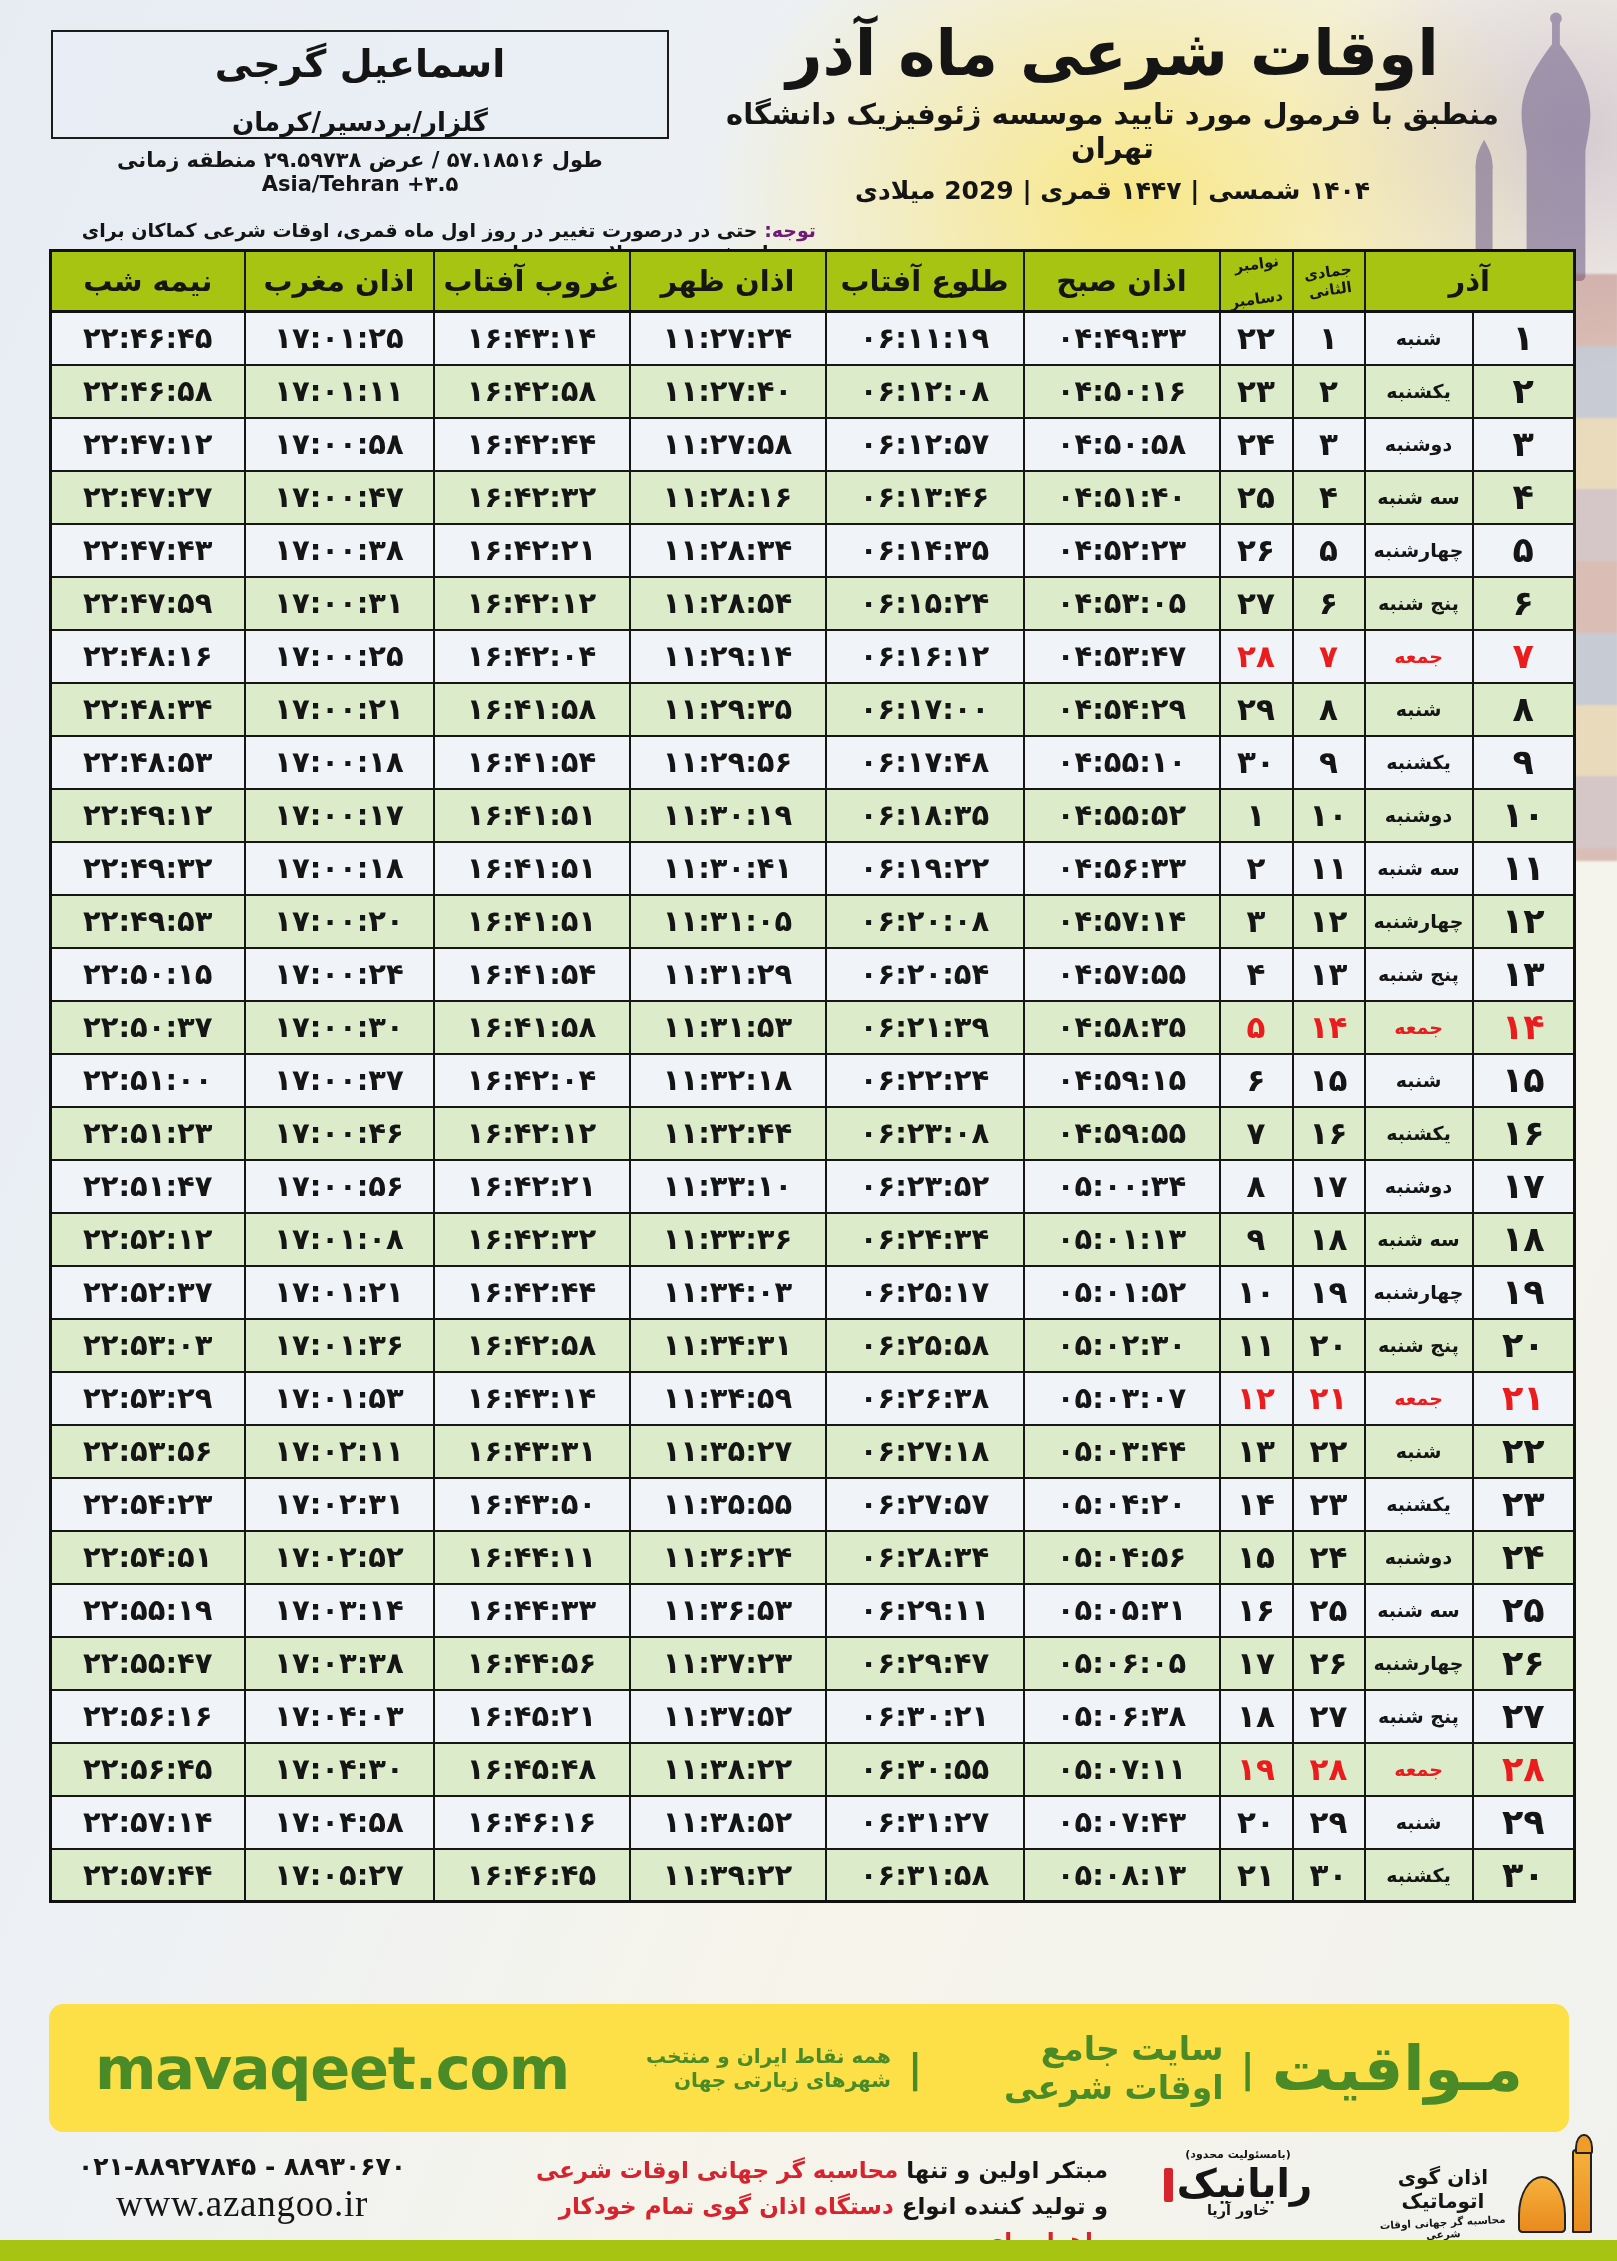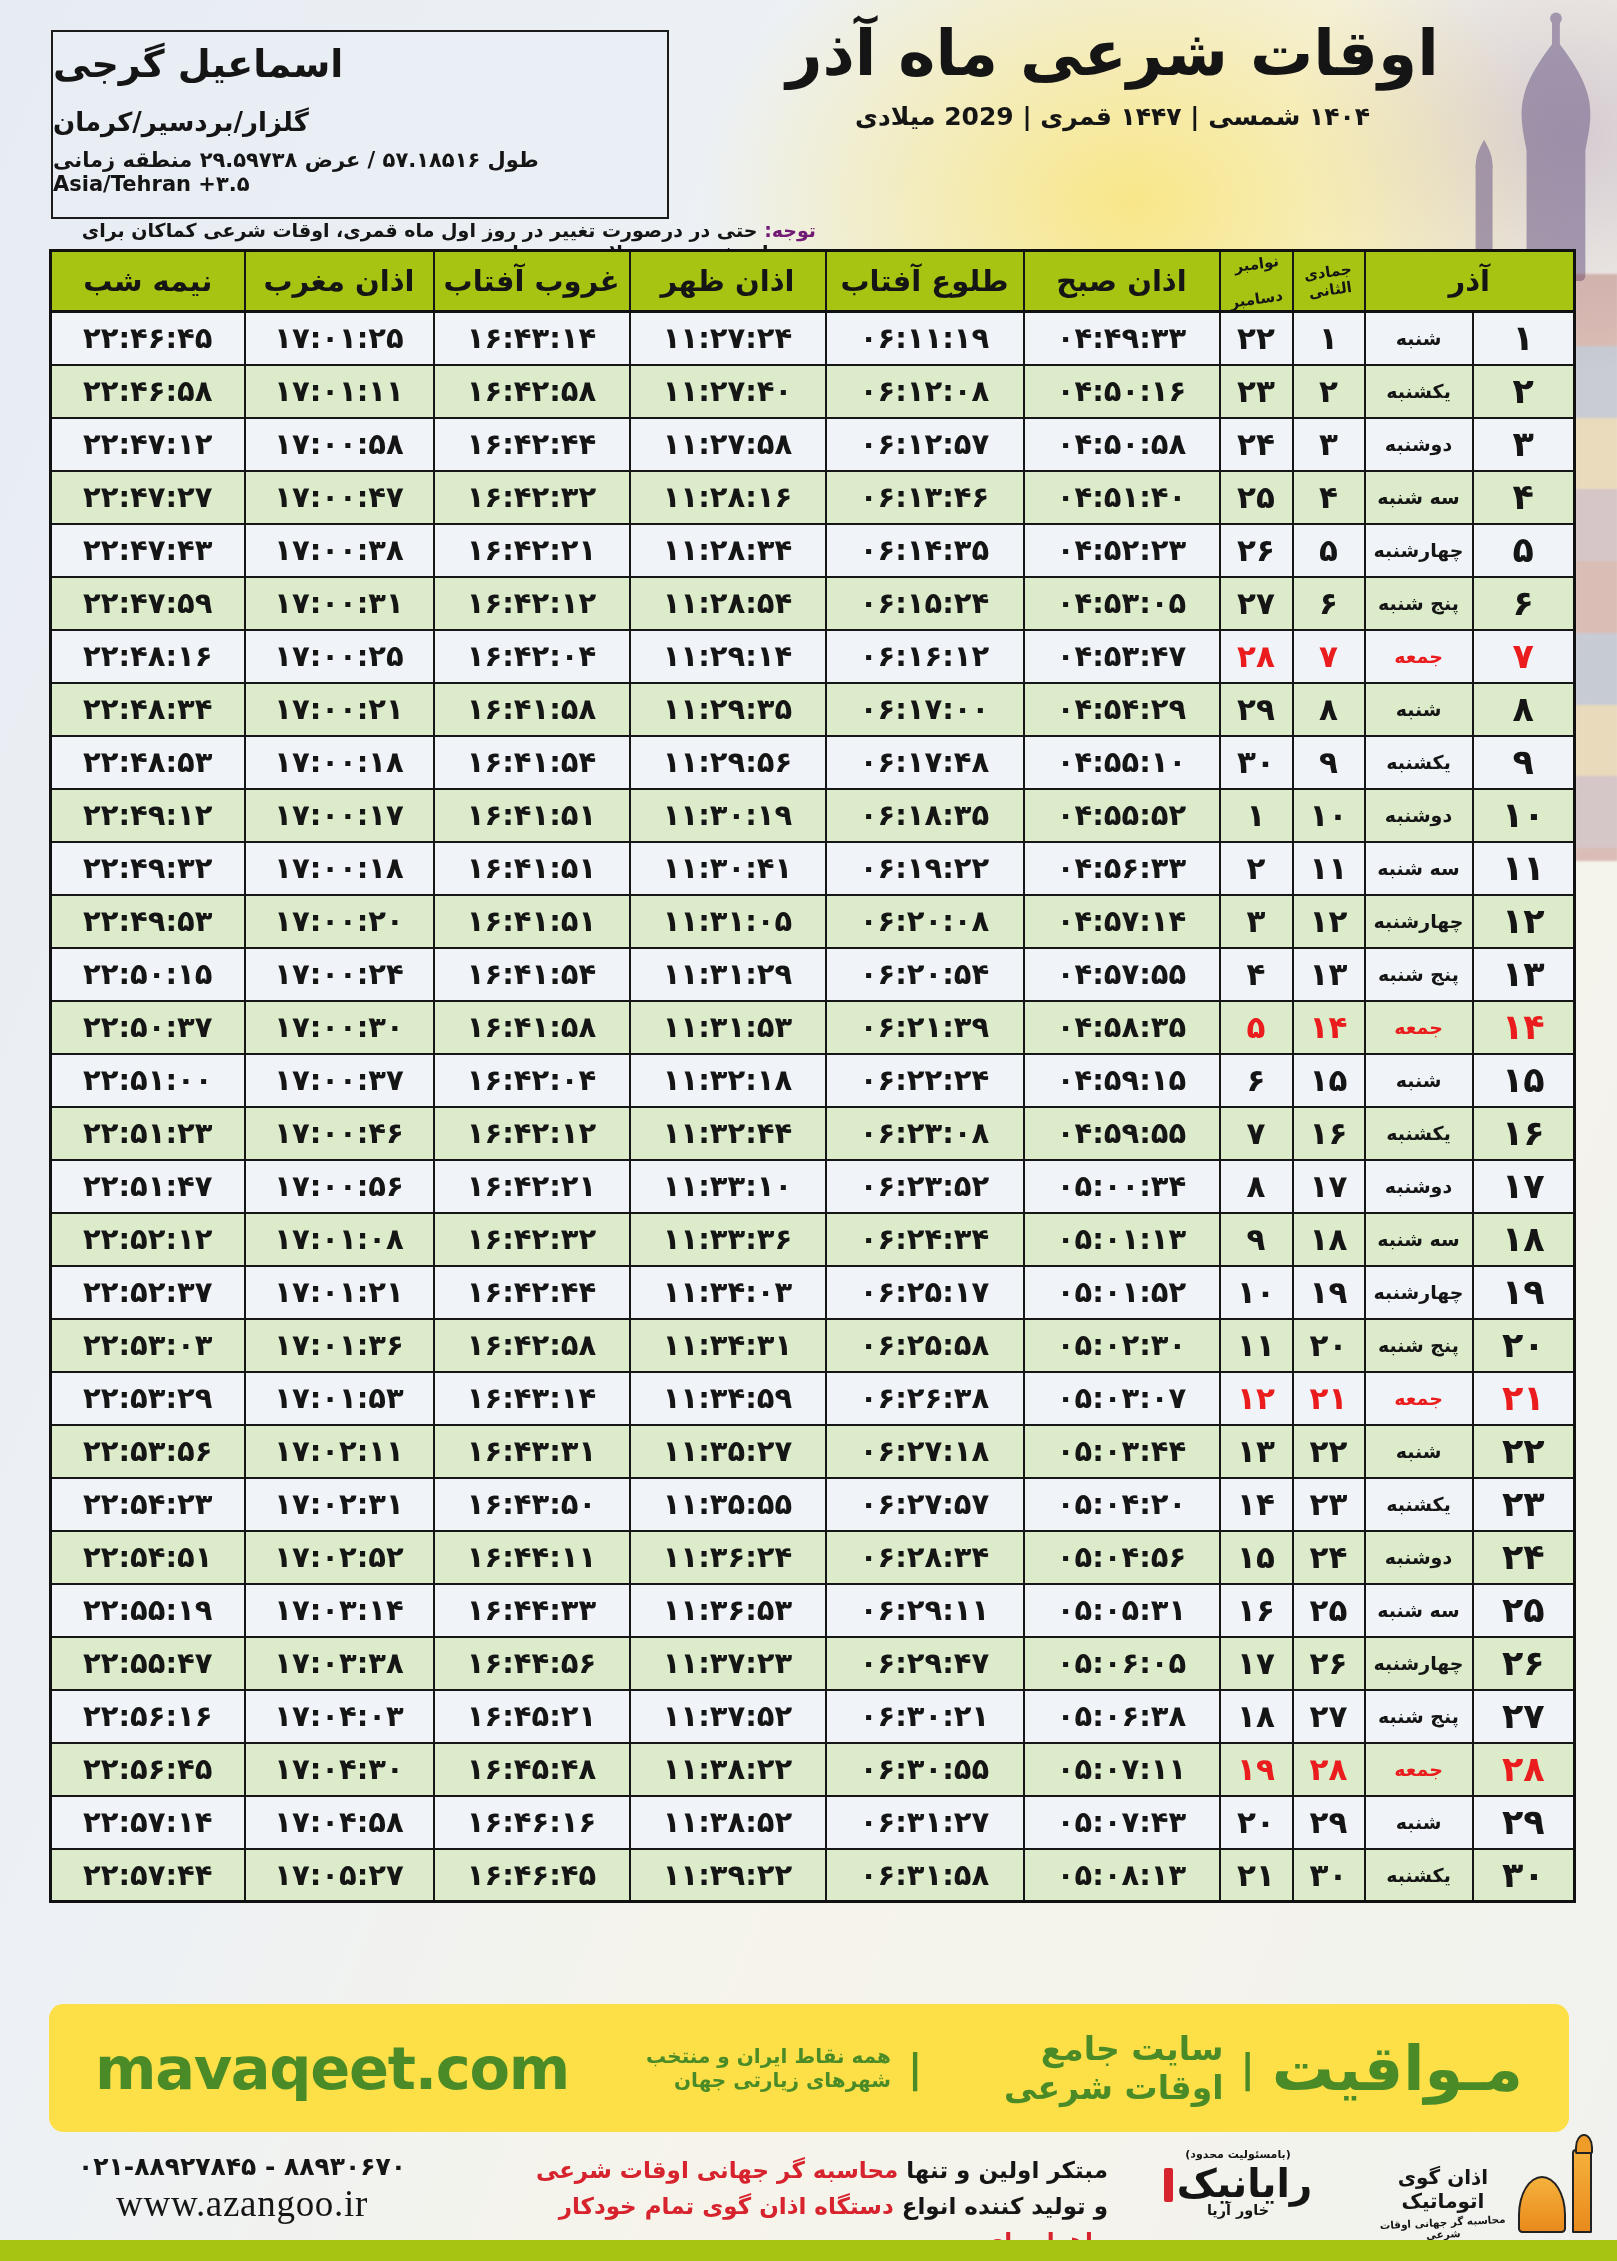--- a/index.html
+++ b/index.html
@@ -22,23 +22,23 @@
       rgba(156,62,52,.65) 0 72px, rgba(64,82,140,.55) 72px 144px,
       rgba(205,150,62,.6) 144px 215px, rgba(120,60,90,.55) 215px 287px);
   }
   
   .title-block { position:absolute; top:17px; right:91px; width:829px; text-align:center; direction:rtl; }
   .main-title { font-size:63px; font-weight:bold; letter-spacing:-0.7px; }
   .sub-title  { font-size:29px; font-weight:bold; margin-top:6.5px; }
   .years-line { font-size:25px; font-weight:bold; margin-top:11.7px; }
 
   .info-box {
-    position:absolute; top:30px; left:51px; width:618px; height:189px;
+    position:absolute; top:30px; left:51px; width:618px; height:109px;
     border:2.6px solid #1b1b1b; background:rgba(233,239,246,.55);
-    direction:rtl; text-align:left; padding-top:10.4px;
+    direction:rtl; text-align:center; padding-top:10.4px;
   }
   .info-name     { font-size:38px; font-weight:bold; }
   .info-location { font-size:26px; font-weight:bold; margin-top:21px; }
   .info-coords   { font-size:21px; font-weight:bold; margin-top:10.4px; direction:rtl; }
   .info-coords .tz { direction:ltr; unicode-bidi:embed; }
 
   .notice { position:absolute; top:219px; left:46px; width:770px; direction:rtl; text-align:right;
             font-size:19px; font-weight:bold; }
   .notice .notice-label { color:#701a75; }
 
@@ -121,20 +121,21 @@
     <rect x="369" y="34" width="12" height="40"></rect>
     <circle cx="375" cy="28" r="9"></circle>
     <rect x="252" y="250" width="26" height="180" rx="6"></rect>
     <path d="M265 214 C254 234 252 242 252 258 L278 258 C278 242 276 234 265 214 Z"></path>
   </g>
 </svg>
 <div class="mosaic-strip"></div>
 
 <div class="title-block">
   <div class="main-title">اوقات شرعی ماه آذر</div>
+  <div class="sub-title">منطبق با فرمول مورد تایید موسسه ژئوفیزیک دانشگاه تهران</div>
   <div class="years-line">۱۴۰۴ شمسی | ۱۴۴۷ قمری | 2029 میلادی</div>
 </div>
 
 <div class="info-box">
   <div class="info-name">اسماعیل گرجی</div>
   <div class="info-location">گلزار/بردسیر/کرمان</div>
   <div class="info-coords">
     <span>طول ۵۷.۱۸۵۱۶ / عرض ۲۹.۵۹۷۳۸ منطقه زمانی</span>
     <span class="tz">Asia/Tehran +۳.۵</span>
   </div>

